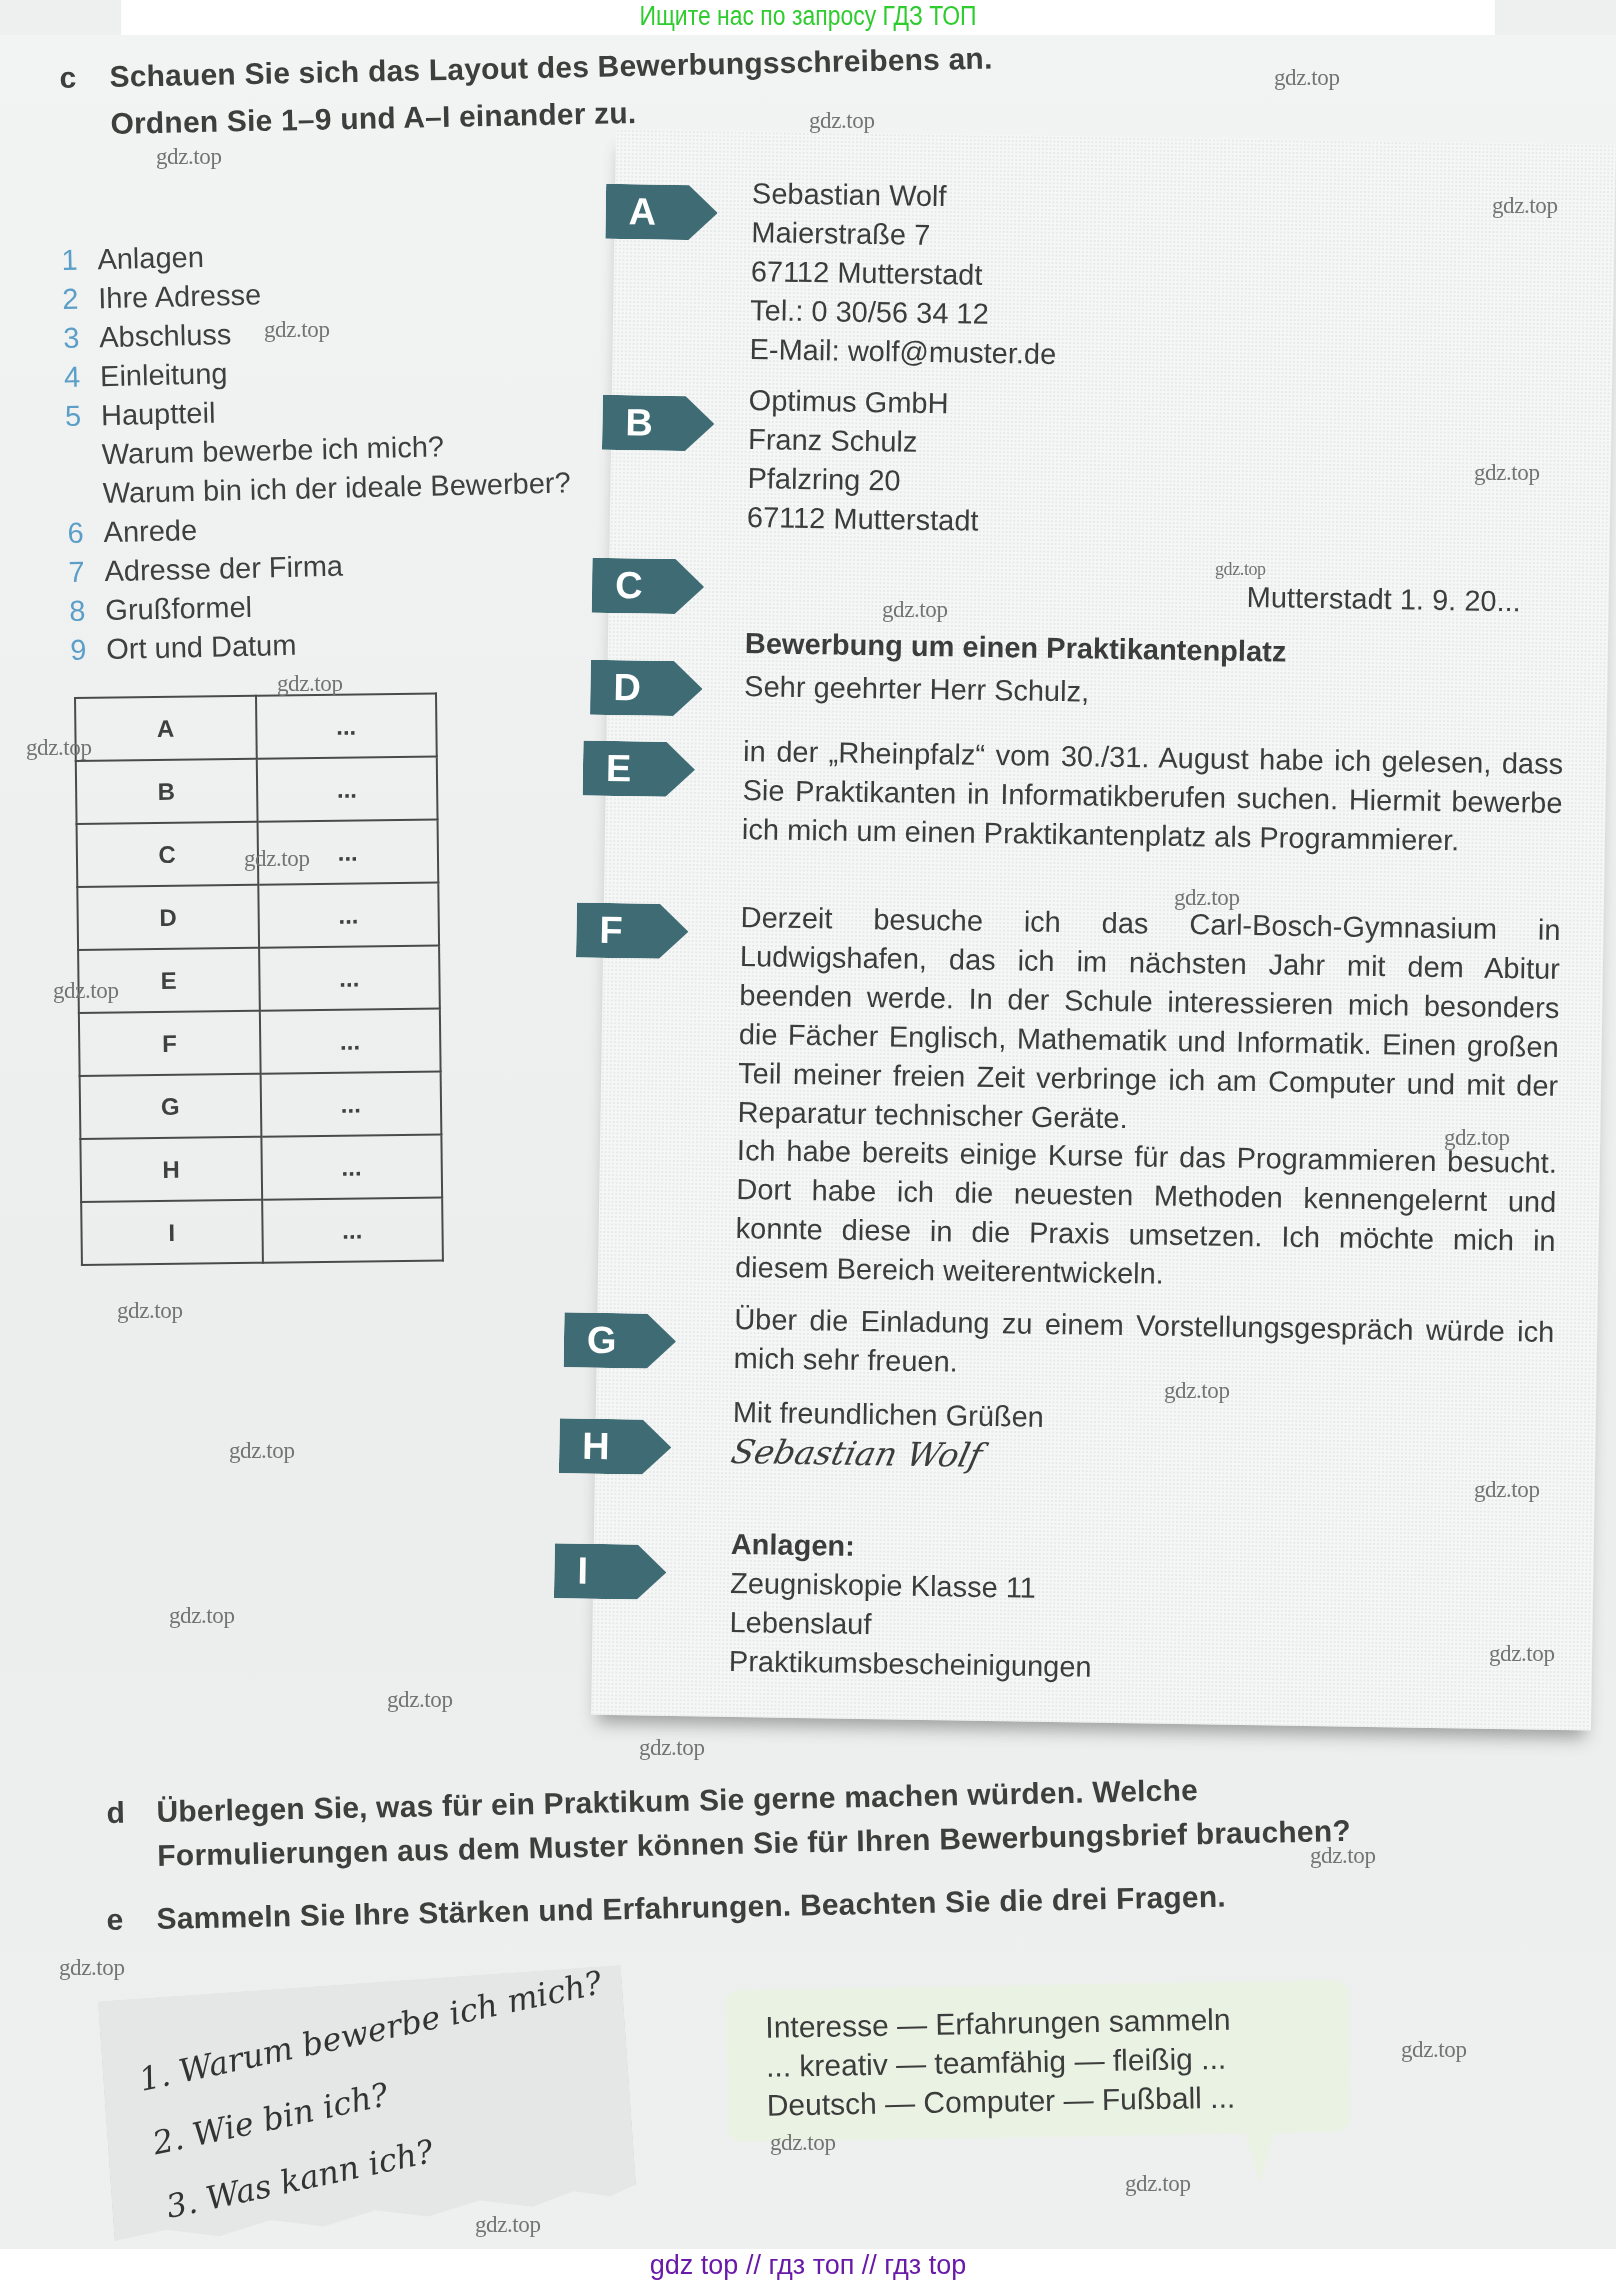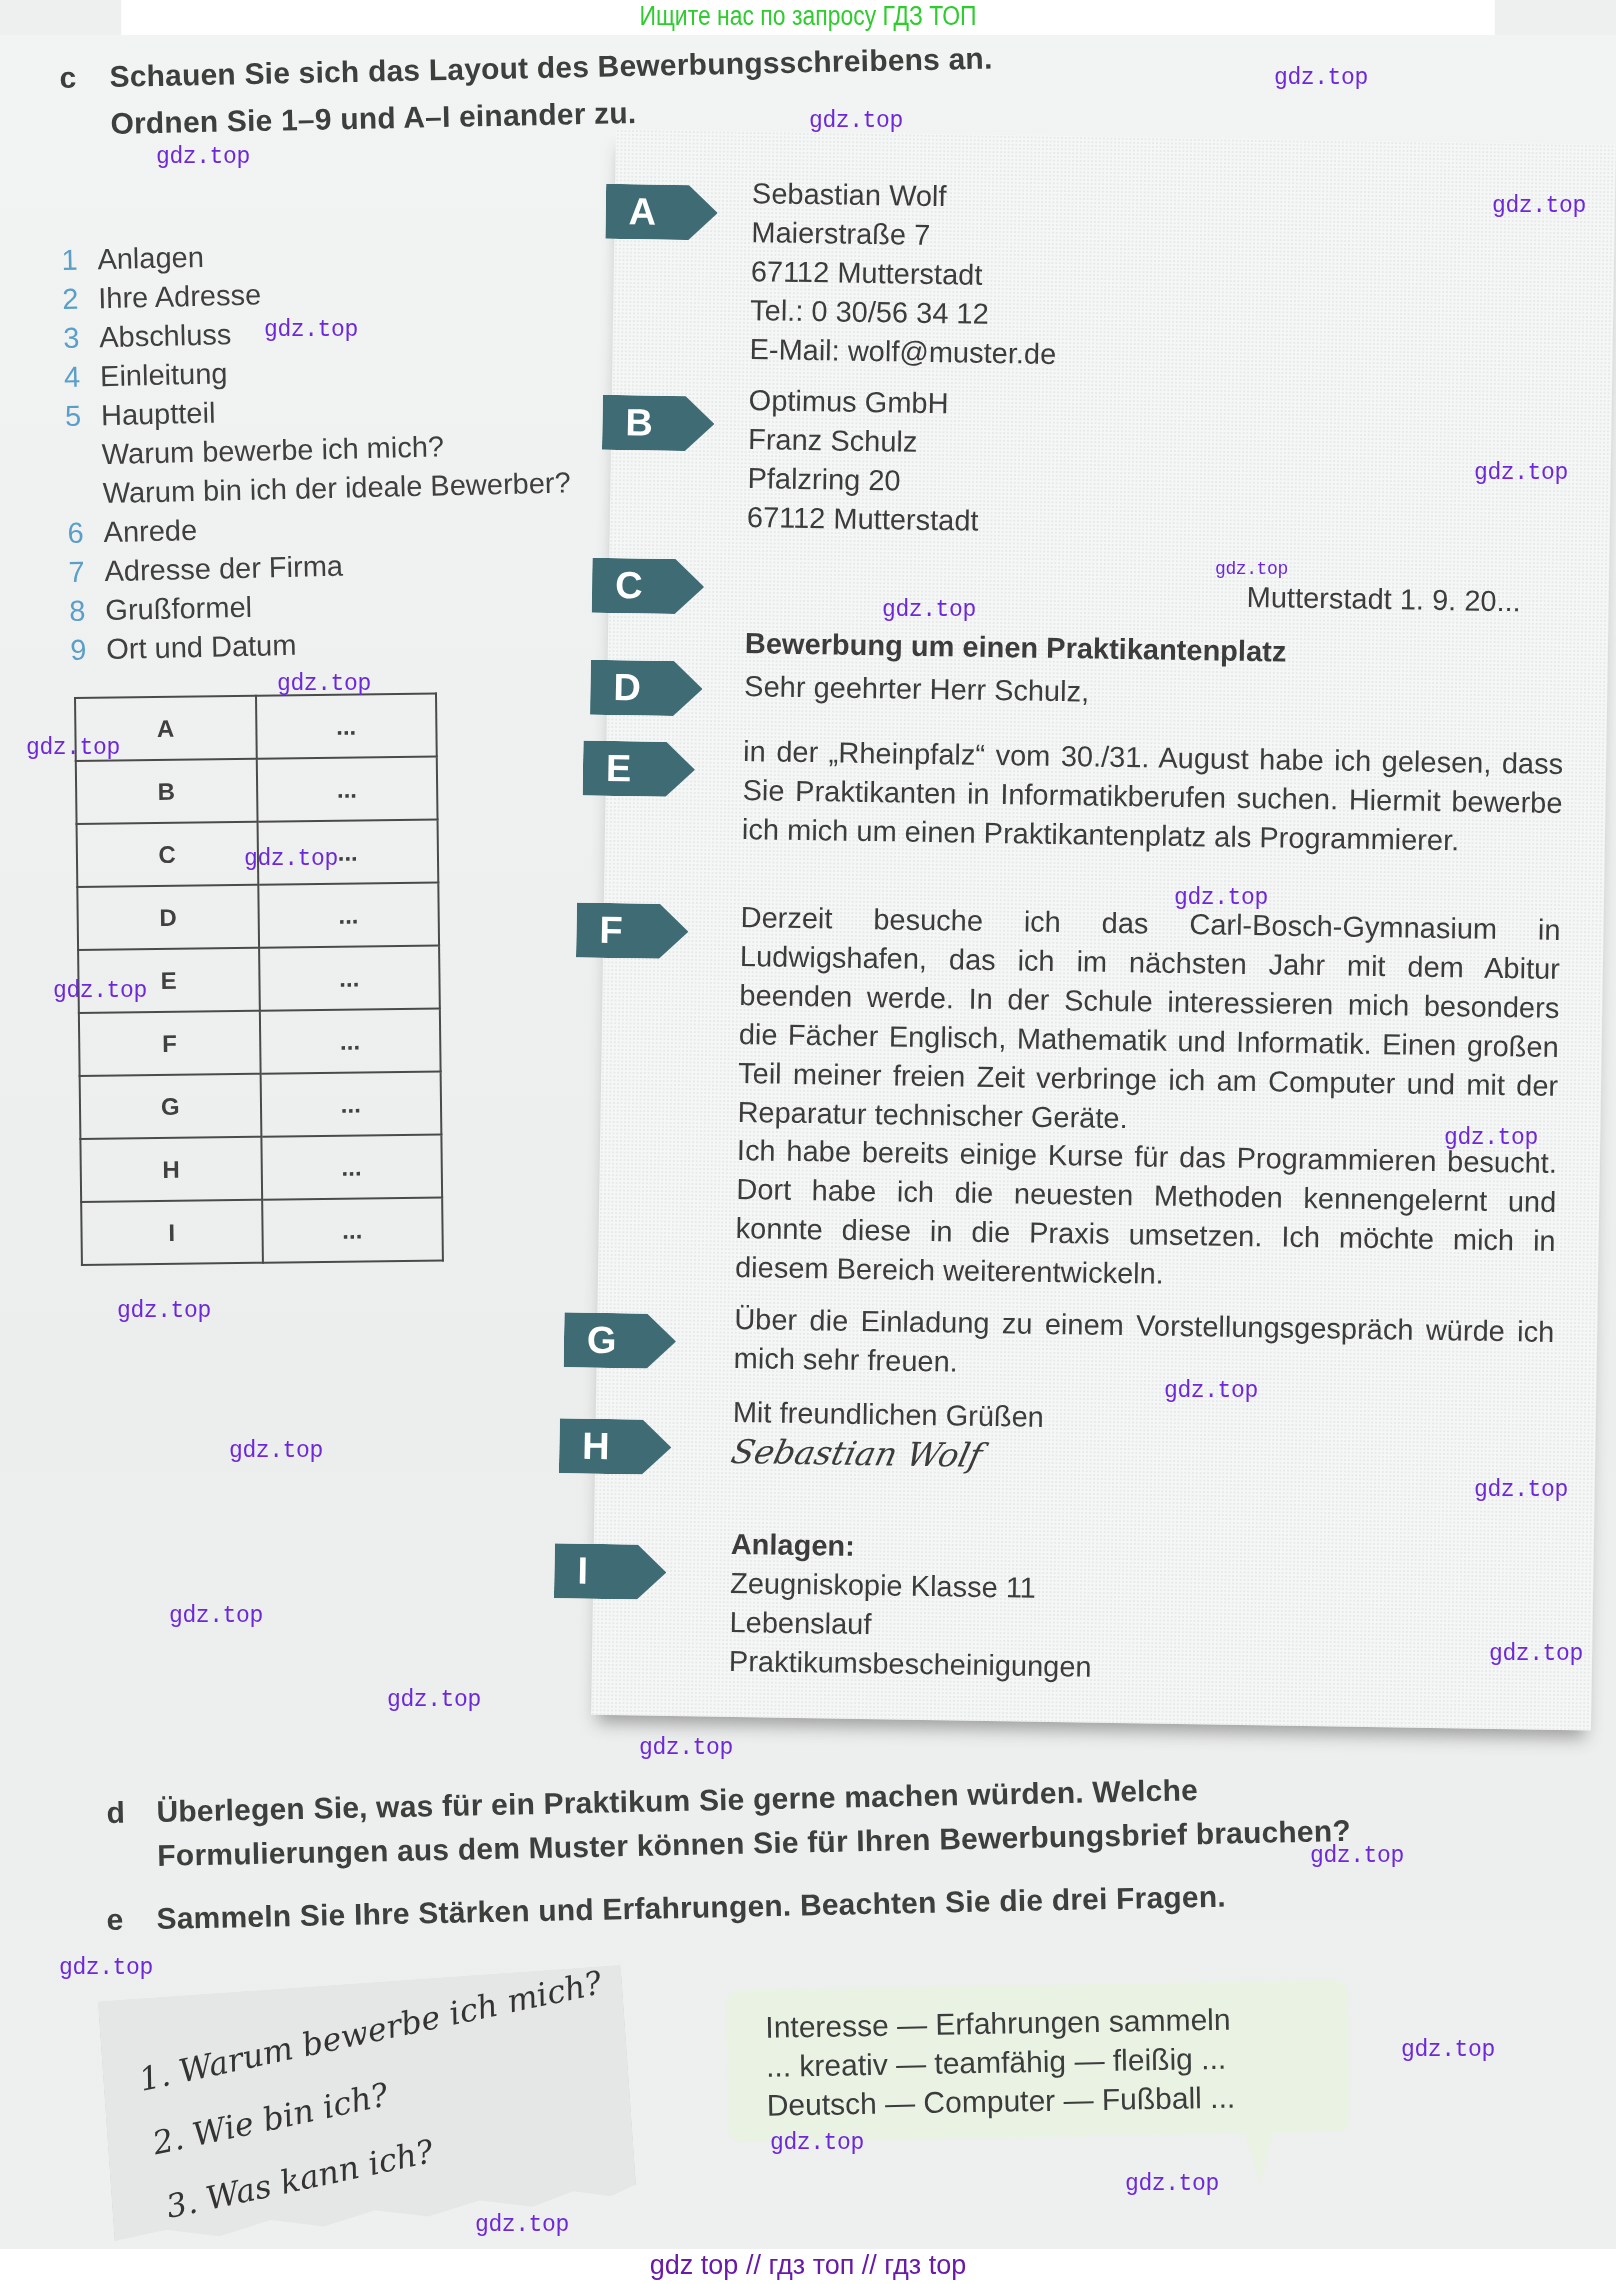--- a/index.html
+++ b/index.html
@@ -88,22 +88,22 @@
   }
   .bubble::after {
     content: ""; position: absolute; left: 516px; top: 149px;
     border-left: 15px solid transparent; border-right: 15px solid transparent;
     border-top: 53px solid #e9f2e3;
   }
   .bubble .bl { font-size: 30px; line-height: 39px; color: #3b3c3b; padding-left: 39px; }
   .bubble .lines { padding-top: 18px; }
 
   .wm {
-    position: absolute; font-family: Liberation Mono, monospace;
-    font-size: 23px; color: #6d28d9; letter-spacing: -0.4px;
+    position: absolute; font-family: Liberation Serif, serif;
+    font-size: 23px; color: #737373; letter-spacing: -0.4px;
   }
 </style>
 </head>
 <body>
 
 <div class="topbanner">Ищите нас по запросу ГДЗ ТОП</div>
 
 <div class="page"></div>
 
 <div class="task tilt" style="left:109px; top:53px;">

